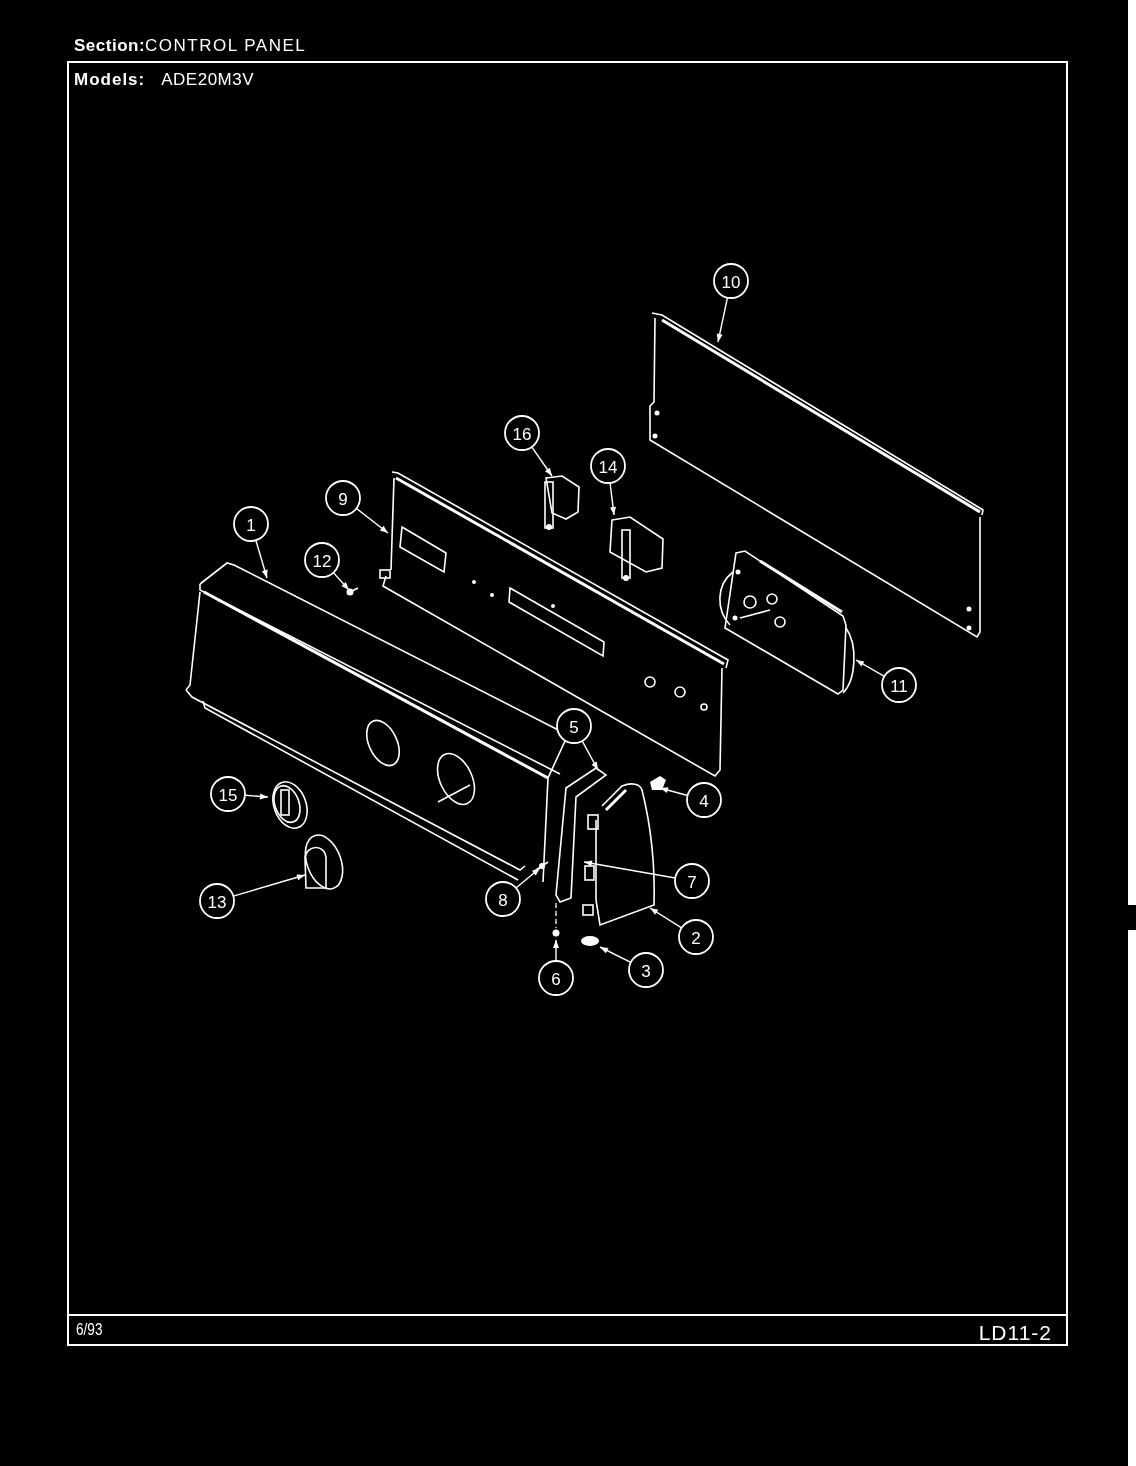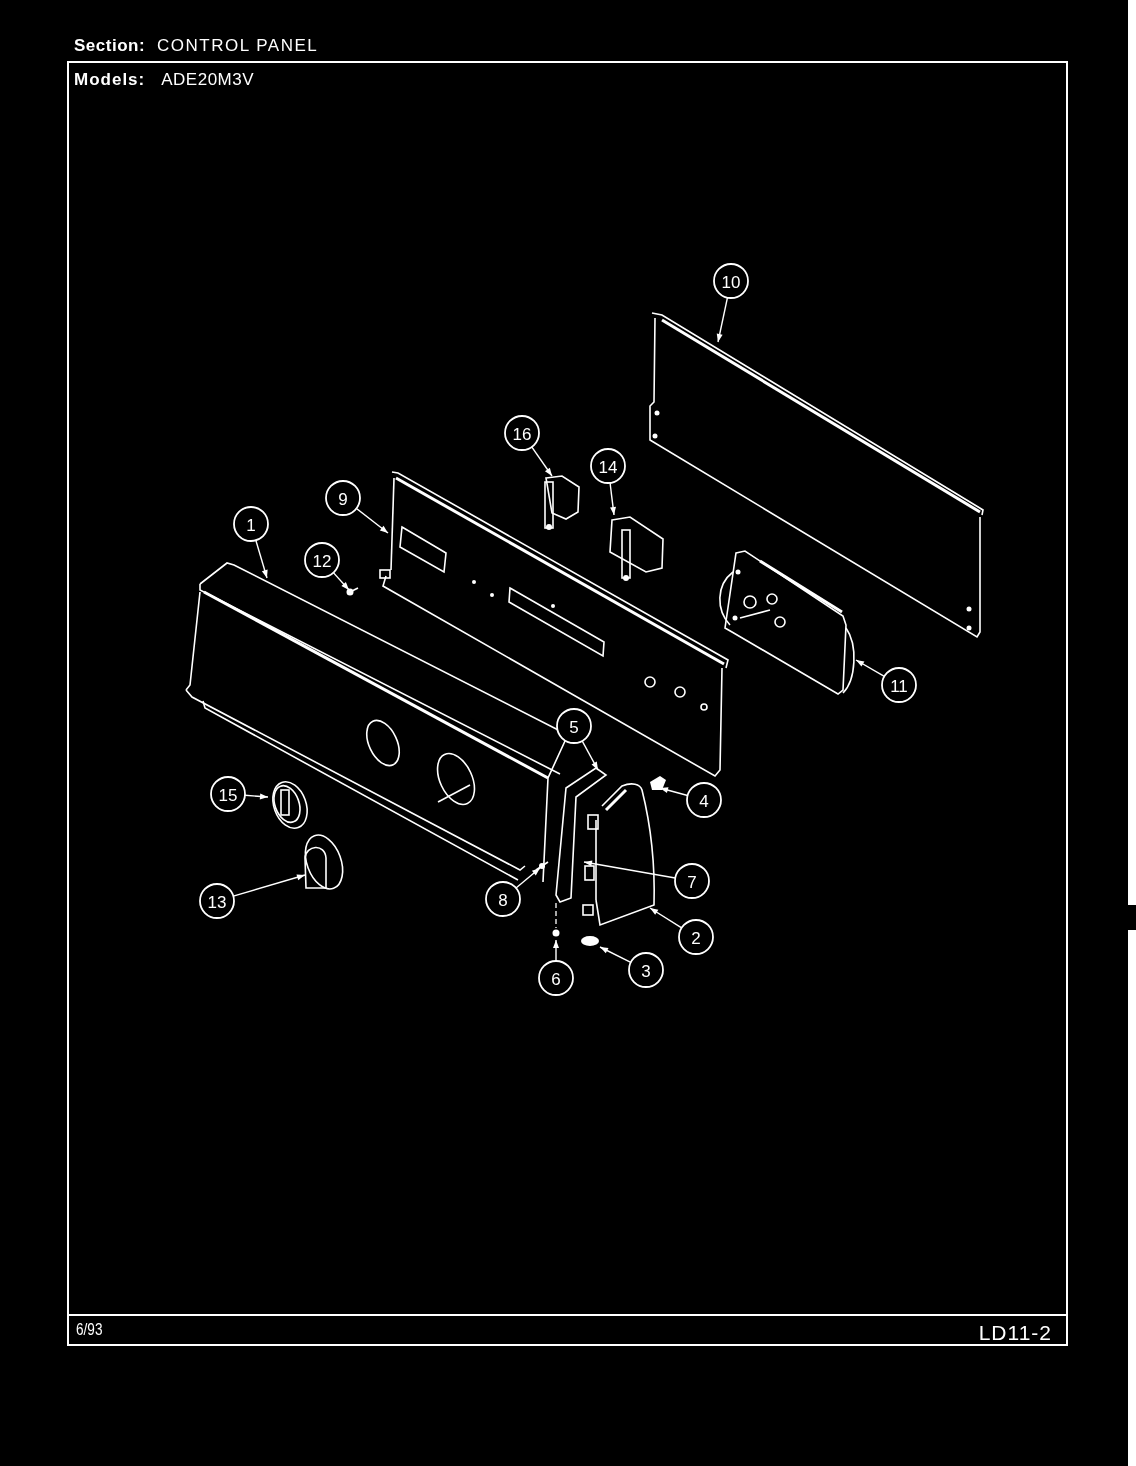--- a/index.html
+++ b/index.html
@@ -1,21 +1,21 @@
 <!DOCTYPE html>
 <html><head>
 <meta charset="utf-8">
 <style>
   html, body { margin: 0; padding: 0; background: #000; }
   body { width: 1136px; height: 1466px; position: relative; overflow: hidden; font-family: "Liberation Sans", sans-serif; color: #fff; }
   .right-strip { position: absolute; left: 1128px; top: 0; width: 8px; height: 1466px; background: #fff; }
   .right-strip-gap { position: absolute; left: 1128px; top: 905px; width: 8px; height: 25px; background: #000; }
   .section-line { position: absolute; left: 74px; top: 36px; font-size: 17px; letter-spacing: 1.5px; white-space: nowrap; }
   .section-line .k { font-weight: bold; letter-spacing: 0.5px; }
-  .section-line .v { margin-left: 12px; }
+  .section-line .v { }
   .frame { position: absolute; left: 67px; top: 61px; width: 1001px; height: 1285px; border: 2px solid #fff; box-sizing: border-box; }
   .models-line { position: absolute; left: 74px; top: 70px; font-size: 17px; letter-spacing: 1px; white-space: nowrap; text-align: right; }
   .models-line .k { font-weight: bold; }
   .models-line .v { margin-left: 16px; letter-spacing: 0.5px; }
   .footer-rule { position: absolute; left: 67px; top: 1314px; width: 1001px; height: 2px; background: #fff; }
   .footer-left { position: absolute; left: 76px; top: 1321px; font-size: 16px; transform: scaleX(0.85); transform-origin: left; font-family: "Liberation Sans Narrow", "Liberation Sans", sans-serif; }
   .footer-right { position: absolute; right: 84px; top: 1321px; font-size: 21px; letter-spacing: 1px; }
   svg.diagram { position: absolute; left: 0; top: 0; }
   svg.diagram .ln { stroke: #fff; stroke-width: 1.6; fill: none; }
   svg.diagram .thick { stroke: #fff; stroke-width: 3; fill: none; }

